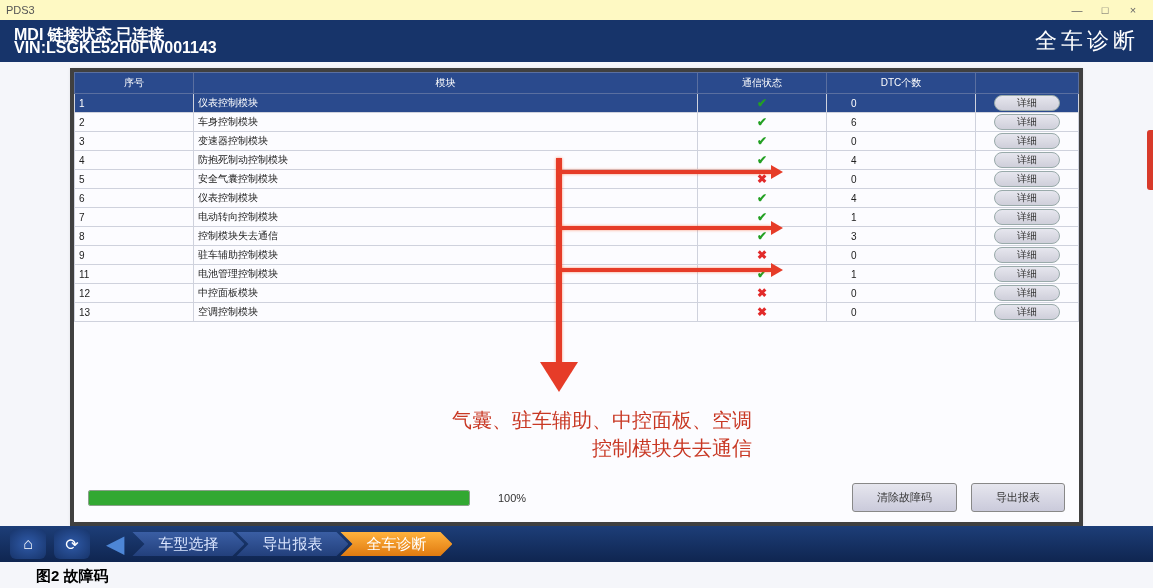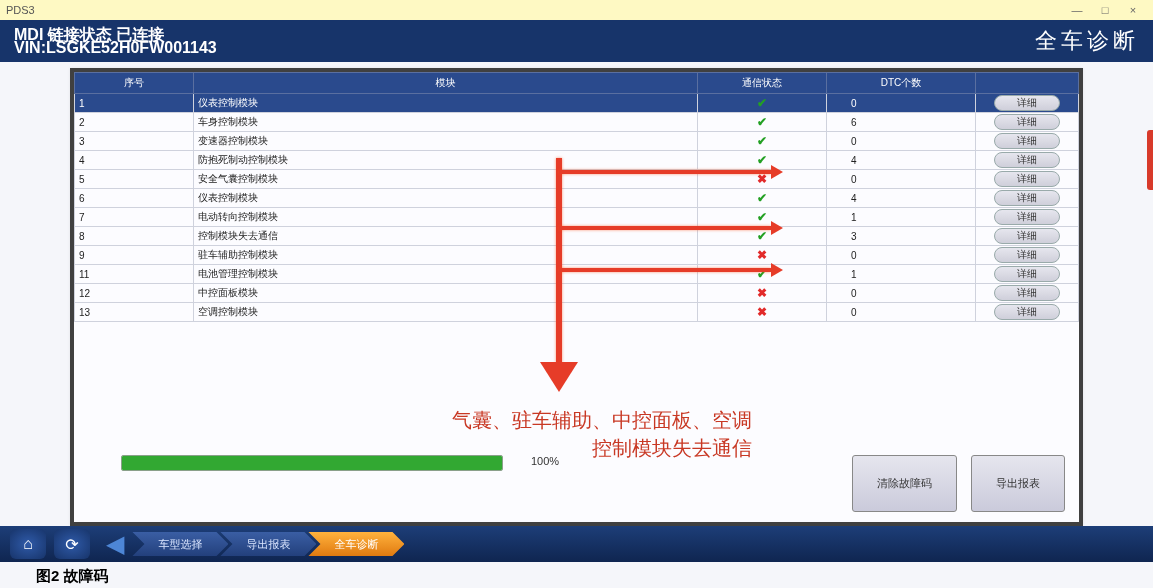--- a/index.html
+++ b/index.html
@@ -16,30 +16,30 @@
   td{border:1px solid #cfd2dd;padding:2px 4px;height:14px;white-space:nowrap;}
   td.idx{text-align:left;width:110px;}
   td.mod{text-align:left;}
   td.comm{text-align:center;width:120px;}
   td.dtc{text-align:left;width:120px;padding-left:24px;}
   td.det{text-align:center;width:100px;padding:1px;}
   tr.selrow td{background:#2a4a8d;color:#fff;}
   .check{color:#23a023;font-weight:bold;font-size:12px;}
   .cross{color:#e22a2a;font-weight:bold;font-size:12px;}
   .detail-btn{display:inline-block;background:linear-gradient(#e6e6ee,#cfcfda);border:1px solid #9aa;border-radius:8px;padding:0 22px;font-size:10px;color:#333;cursor:pointer;}
-  .progresswrap{position:absolute;left:14px;right:14px;bottom:10px;display:flex;align-items:flex-start;margin-left:33px;}
+  .progresswrap{position:absolute;left:14px;right:14px;bottom:10px;display:flex;align-items:center;}
   .pbar{flex:0 0 380px;height:14px;background:#d8e0dc;border:1px solid #8aa08a;border-radius:2px;overflow:hidden;}
   .pfill{height:100%;background:#32a832;}
   .ppercent{margin-left:28px;font-size:11px;color:#333;}
   .progresswrap .spacer{flex:1;}
-  .btn2{background:linear-gradient(#e6e6ee,#cacadb);border:1px solid #888;border-radius:3px;padding:20px 24px;margin-left:14px;font-size:11px;cursor:pointer;color:#333;}
+  .btn2{background:linear-gradient(#e6e6ee,#cacadb);border:1px solid #888;border-radius:3px;padding:6px 24px;margin-left:14px;font-size:11px;cursor:pointer;color:#333;}
   .bottombar{position:absolute;left:0;bottom:26px;width:1153px;height:36px;background:linear-gradient(#1d3e78,#0f2550);display:flex;align-items:center;padding:0 10px;box-sizing:border-box;}
   .navicon{width:36px;height:30px;background:radial-gradient(#2f5aa8,#17346a);border-radius:6px;margin-right:8px;display:flex;align-items:center;justify-content:center;color:#fff;font-size:16px;}
   .backchevron{color:#4d86d6;font-size:24px;margin:0 8px;}
-  .crumb{height:24px;line-height:24px;padding:0 26px;margin-right:-8px;color:#dbe6ff;font-size:11px;background:linear-gradient(#3a5ea4,#23407c);clip-path:polygon(0 0,calc(100% - 12px) 0,100% 50%,calc(100% - 12px) 100%,0 100%,12px 50%);}
+  .crumb{height:24px;line-height:24px;padding:0 26px;margin-right:-8px;color:#dbe6ff;font-size:15px;background:linear-gradient(#3a5ea4,#23407c);clip-path:polygon(0 0,calc(100% - 12px) 0,100% 50%,calc(100% - 12px) 100%,0 100%,12px 50%);}
   .crumb.active{background:linear-gradient(#ffb23d,#e07a10);color:#fff;}
   .caption{position:absolute;left:36px;bottom:2px;font-size:15px;font-weight:700;color:#000000;}
   .anno{position:absolute;pointer-events:none;}
   .arrow-line{position:absolute;background:#e63c28;box-shadow:0 0 3px rgba(255,80,20,.6);}
   .arrow-head{position:absolute;width:0;height:0;}
   .anno-text{font-size:20px;color:#c83824;line-height:28px;font-family:"SimSun","Microsoft YaHei";font-weight:400;}
   .scan-edge{position:absolute;right:0;top:130px;width:6px;height:60px;background:#d83a2a;border-radius:3px 0 0 3px;}
 </style>
 </head>
 <body>

